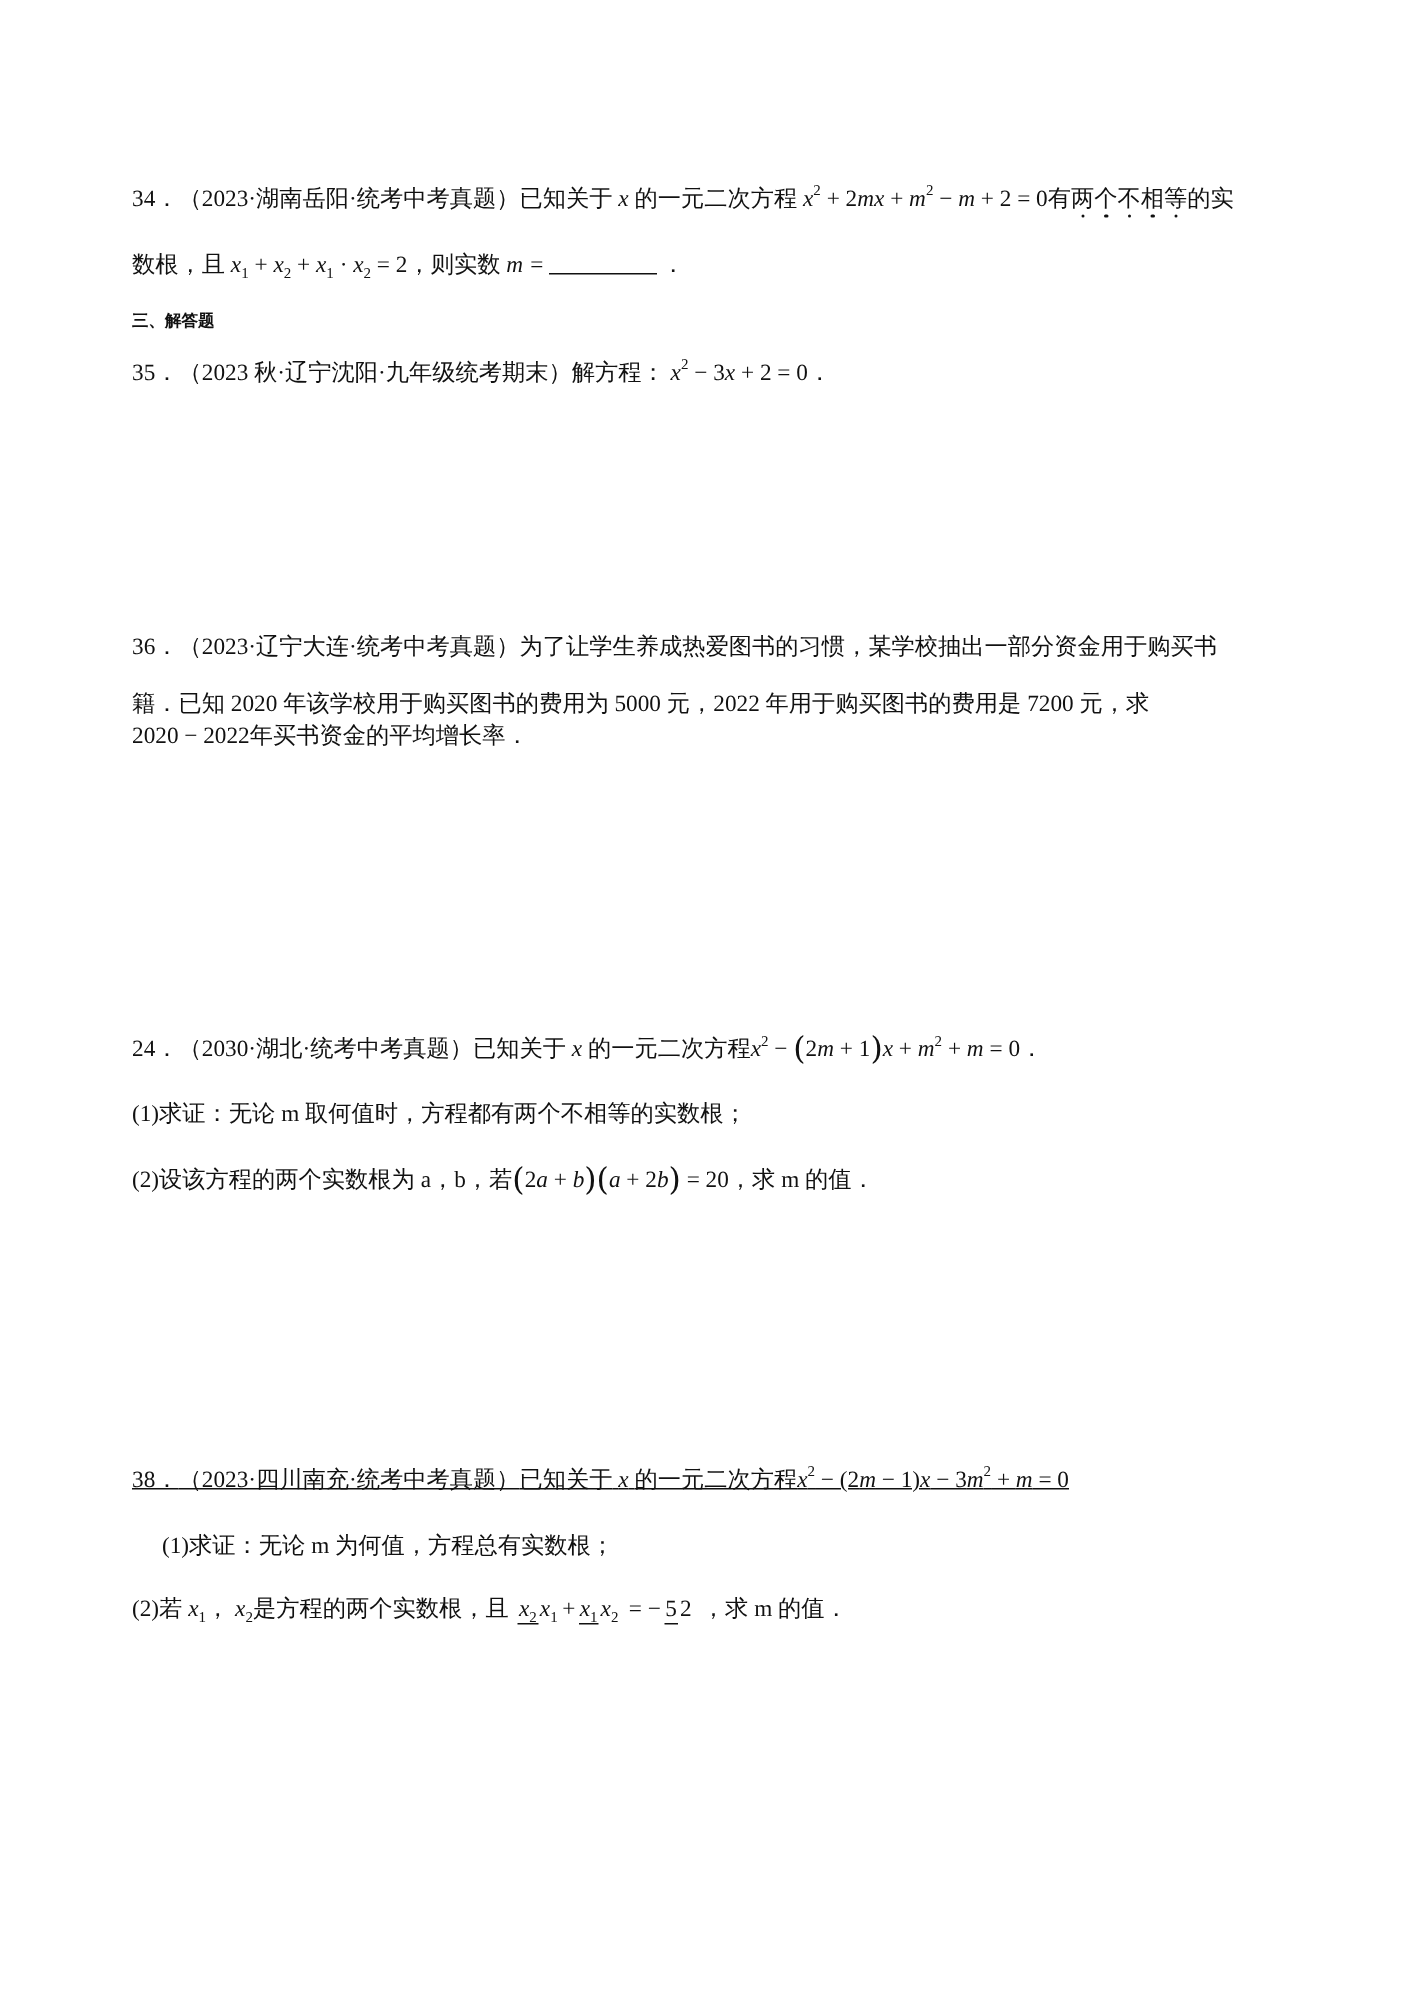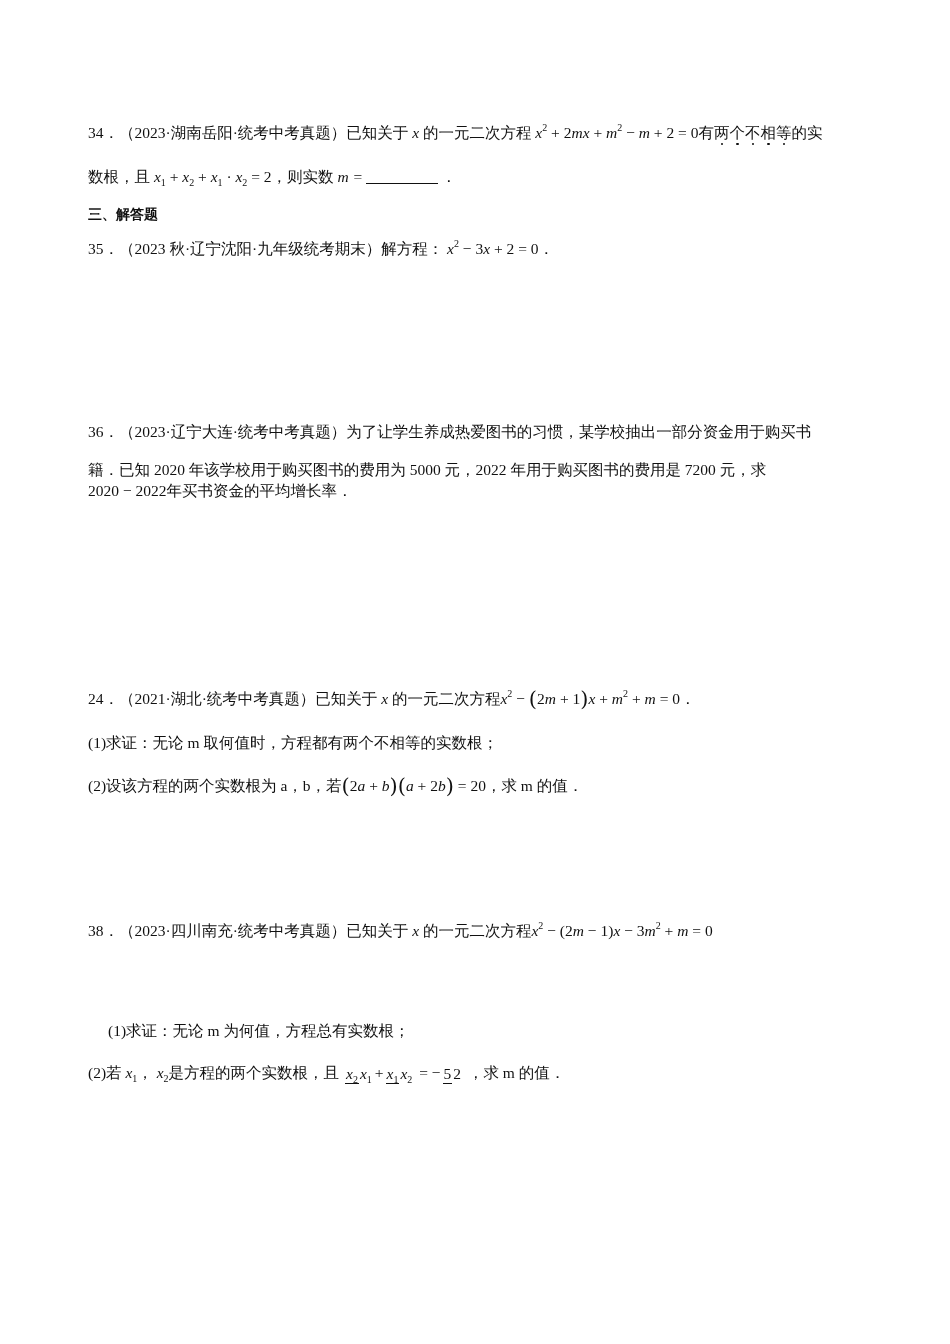--- a/index.html
+++ b/index.html
@@ -3,21 +3,21 @@
 <meta charset="utf-8">
 <style>
   html, body { margin:0; padding:0; background:#ffffff; }
   body { width:950px; height:1344px; position:relative; overflow:hidden;
          font-family:"Liberation Serif","DejaVu Serif",serif; color:#111; font-size:15.5px; }
   .line { position:absolute; left:88px; white-space:nowrap; line-height:22px; }
   .math { font-family:"Liberation Serif","DejaVu Serif",serif; }
   .math i { font-style:italic; }
   sup { font-size:10px; vertical-align:7px; line-height:0; }
   sub { font-size:10px; vertical-align:-4px; line-height:0; }
-  .section { font-family:"DejaVu Sans","Liberation Sans",sans-serif; font-weight:bold; font-size:14px; }
+  .section { font-family:"DejaVu Sans","Liberation Sans",sans-serif; font-weight:bold; font-size:11px; }
   .blank { display:inline-block; width:72px; border-bottom:1px solid #111; height:14px; vertical-align:-2px; margin:0 3px; }
   .dot { position:relative; }
   .dot::after { content:""; position:absolute; left:50%; bottom:-4px; width:2.5px; height:2.5px; margin-left:-1px; background:#111; border-radius:50%; }
   .bigp { font-size:21px; vertical-align:-2px; font-family:"DejaVu Serif",serif; font-weight:200; }
   .frac { display:inline-flex; flex-direction:row; align-items:center; vertical-align:middle; margin:0 2px; line-height:18px; }
   .frac .num { border-bottom:1px solid #111; padding:0 1px; }
   .frac .den { padding:0 1px; }
 </style>
 </head>
 <body>
@@ -44,30 +44,30 @@
 
 <div class="line" style="top:421px;">
   <span>36．</span><span>（2023·辽宁大连·统考中考真题）</span><span>为了让学生养成热爱图书的习惯，某学校抽出一部分资金用于购买书</span>
 </div>
 <div class="line" style="top:459px;">籍．已知 2020 年该学校用于购买图书的费用为 5000 元，2022 年用于购买图书的费用是 7200 元，求</div>
 <div class="line" style="top:480px;">
   <span class="math">2020 − 2022</span><span>年买书资金的平均增长率．</span>
 </div>
 
 <div class="line" style="top:688px;">
-  <span>24．</span><span>（2021·湖北·统考中考真题）</span><span>已知关于</span>
+  <span>24．</span><span>（2030·湖北·统考中考真题）</span><span>已知关于</span>
   <i class="math">x</i>
   <span>的一元二次方程</span><span class="math"><i>x</i><sup>2</sup> − <span class="bigp">(</span>2<i>m</i> + 1<span class="bigp">)</span><i>x</i> + <i>m</i><sup>2</sup> + <i>m</i> = 0</span><span>．</span>
 </div>
 <div class="line" style="top:732px;">(1)求证：无论 m 取何值时，方程都有两个不相等的实数根；</div>
 <div class="line" style="top:775px;">
   <span>(2)设该方程的两个实数根为 a，b，若</span><span class="math"><span class="bigp">(</span>2<i>a</i> + <i>b</i><span class="bigp">)</span><span class="bigp">(</span><i>a</i> + 2<i>b</i><span class="bigp">)</span> = 20</span><span>，求 m 的值．</span>
 </div>
 
-<div class="line" style="top:920px;">
+<div class="line" style="top:976px;text-decoration:underline;">
   <span>38．</span><span>（2023·四川南充·统考中考真题）</span><span>已知关于</span>
   <i class="math">x</i>
   <span>的一元二次方程</span><span class="math"><i>x</i><sup>2</sup> − (2<i>m</i> − 1)<i>x</i> − 3<i>m</i><sup>2</sup> + <i>m</i> = 0</span>
 </div>
 <div class="line" style="top:1020px;margin-left:20px;">(1)求证：无论 m 为何值，方程总有实数根；</div>
 <div class="line" style="top:1062px;">
   <span>(2)若</span>
   <span class="math"><i>x</i><sub>1</sub></span><span>，</span>
   <span class="math"><i>x</i><sub>2</sub></span><span>是方程的两个实数根，且</span>
   <span class="math">

